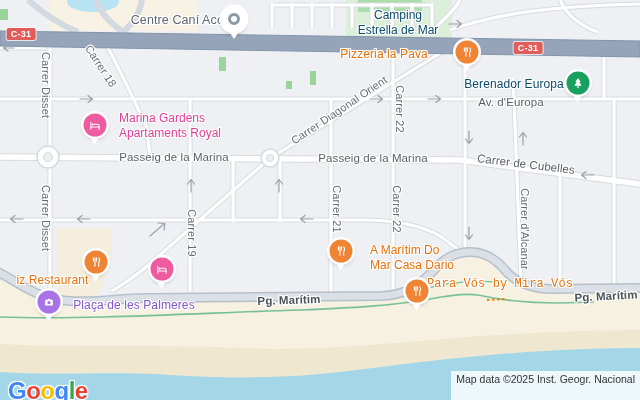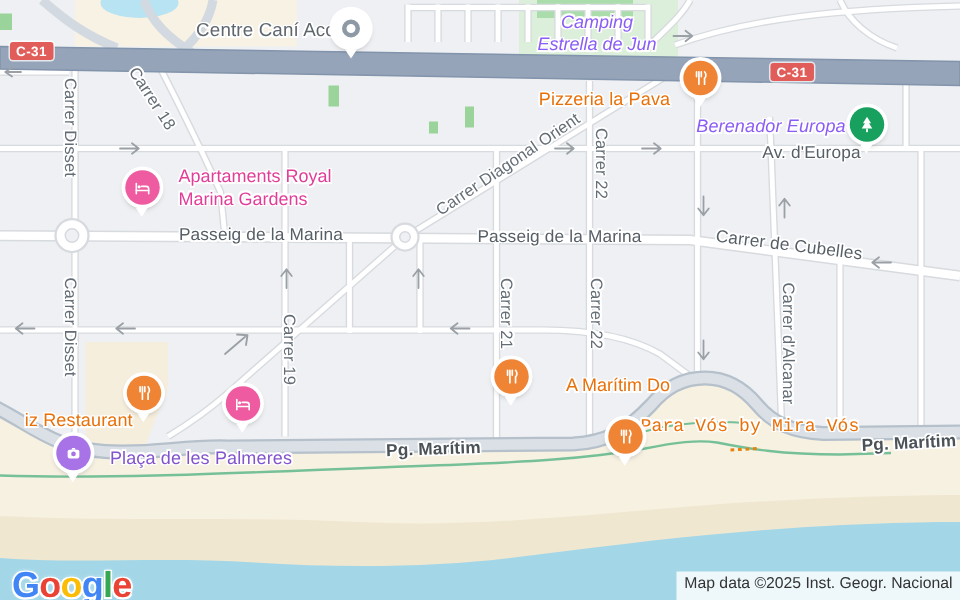--- a/index.html
+++ b/index.html
@@ -9,21 +9,21 @@
   .lbl{position:absolute;transform:translate(-50%,-50%);white-space:nowrap;
        font-size:11px;color:#646d75;letter-spacing:.1px;z-index:3;}
   .halo{text-shadow:1px 0 0 #fff,-1px 0 0 #fff,0 1px 0 #fff,0 -1px 0 #fff,
         1px 1px 0 #fff,-1px -1px 0 #fff,1px -1px 0 #fff,-1px 1px 0 #fff,0 0 2px #fff;}
   .road-main{font-size:11.5px;color:#575f66;}
   .road-bold{font-size:11.5px;font-weight:700;color:#4c5358;}
   .v90{transform:translate(-50%,-50%) rotate(90deg);}
   .poi{font-size:12px;}
   .poi-block{position:absolute;transform:translate(-50%,-50%);line-height:14.5px;
              font-size:12px;white-space:nowrap;z-index:3;}
-  .t-orange{color:#e8710a;} .t-pink{color:#e23d98;} .t-green{color:#8b5cf6;font-style:italic;}
+  .t-orange{color:#e8710a;} .t-pink{color:#e23d98;} .t-green{color:#0c4a6e;}
   .t-purple{color:#8355cc;} .t-gray{color:#5f676e;font-size:12.5px;}
   .shield{position:absolute;transform:translate(-50%,-50%);background:#e15d5a;
           color:#fff;font-size:9px;font-weight:700;padding:1px 4px 1px;border-radius:2px;
           box-shadow:0 0 0 1px rgba(255,255,255,.75);z-index:3;letter-spacing:.3px;}
   .pin{position:absolute;width:23px;height:23px;transform:translate(-50%,-50%);
        border-radius:50%;box-shadow:0 0 0 2.5px #fff,0 2px 4px rgba(0,0,0,.35);
        display:flex;align-items:center;justify-content:center;z-index:5;}
   .pin::after{content:"";position:absolute;top:100%;left:50%;margin-left:-4.5px;margin-top:2px;
        border:4.5px solid transparent;border-top:6px solid #fff;}
   .pin-orange{background:#ef8435;} .pin-pink{background:#ef5ba1;}
@@ -31,21 +31,21 @@
   .pin-generic{background:#fff;width:24px;height:24px;}
   .donut{box-sizing:border-box;width:12px;height:12px;border-radius:50%;
          border:3.5px solid #8d99a4;background:#fff;}
   .picon{width:15px;height:15px;display:block;}
   .logo{position:absolute;left:8px;top:377px;font-size:24px;font-weight:700;
         letter-spacing:-.5px;z-index:6;
         text-shadow:1px 0 0 #fff,-1px 0 0 #fff,0 1px 0 #fff,0 -1px 0 #fff,
         1px 1px 0 #fff,-1px -1px 0 #fff,1px -1px 0 #fff,-1px 1px 0 #fff,0 0 3px #fff;}
   .lg-b{color:#4285F4;} .lg-r{color:#EA4335;} .lg-y{color:#FBBC05;} .lg-g{color:#34A853;}
   .attribution{position:absolute;right:0;bottom:0;background:rgba(255,255,255,.82);
-        color:#333;font-size:10.5px;padding:2px 5px 5px;z-index:6;white-space:nowrap;}
+        color:#333;font-size:10.5px;padding:2px 5px 15px;z-index:6;white-space:nowrap;}
 </style>
 </head>
 <body>
 
 <div class="map">
 
   <svg class="base" width="640" height="400" viewBox="0 0 640 400">
     <rect width="640" height="400" fill="#eef0f3"></rect>
     <path d="M50,0 H198 V31 H50 Z" fill="#f7f2e3"></path>
     <ellipse cx="93" cy="2" rx="26" ry="10" fill="#b7e3f2"></ellipse>
@@ -151,47 +151,48 @@
       <path d="M449,24 L461,24 M457,20.5 L461.5,24 L457,27.5"></path>
       <path d="M14,48 L4,48 M8,45 L3.5,48 L8,51"></path>
     </g>
   </svg>
 
   <div class="shield" style="left:21px;top:34px;">C-31</div>
   <div class="shield" style="left:528px;top:48px;">C-31</div>
 
   <div class="lbl halo road-main" style="left:174px;top:157px;">Passeig de la Marina</div>
   <div class="lbl halo road-main" style="left:373px;top:158px;">Passeig de la Marina</div>
-  <div class="lbl halo road-main" style="left:541px;top:102px;">Av. d'Europa</div>
+  <div class="lbl halo road-main" style="left:511px;top:102px;">Av. d'Europa</div>
   <div class="lbl halo road-main" style="left:526px;top:164px;transform:translate(-50%,-50%) rotate(7deg);">Carrer de Cubelles</div>
   <div class="lbl halo road-bold" style="left:289px;top:300px;transform:translate(-50%,-50%) rotate(-2deg);">Pg. Marítim</div>
   <div class="lbl halo road-bold" style="left:606px;top:296px;transform:translate(-50%,-50%) rotate(-3deg);">Pg. Marítim</div>
   <div class="lbl halo v90" style="left:46px;top:85px;">Carrer Disset</div>
   <div class="lbl halo v90" style="left:46px;top:218px;">Carrer Disset</div>
   <div class="lbl halo" style="left:101px;top:66px;transform:translate(-50%,-50%) rotate(57deg);">Carrer 18</div>
   <div class="lbl halo v90" style="left:192px;top:233px;">Carrer 19</div>
   <div class="lbl halo v90" style="left:337px;top:209px;">Carrer 21</div>
   <div class="lbl halo v90" style="left:400px;top:109px;">Carrer 22</div>
   <div class="lbl halo v90" style="left:397px;top:209px;">Carrer 22</div>
   <div class="lbl halo" style="left:339px;top:110px;transform:translate(-50%,-50%) rotate(-34deg);">Carrer Diagonal Orient</div>
   <div class="lbl halo v90" style="left:525px;top:229px;">Carrer d'Alcanar</div>
 
   <div class="lbl halo t-gray" style="left:177px;top:20px;text-align:right;">Centre Caní Acc</div>
   <div class="poi-block halo t-green" style="left:398px;top:22px;text-align:center;">
     <div>Camping</div>
-    <div>Estrella de Jun</div>
-  </div>
-  <div class="lbl halo poi t-orange" style="left:403px;top:54px;margin-top:12px;">Pizzeria la Pava</div>
+    <div>Estrella de Mar</div>
+  </div>
+  <div class="lbl halo poi t-orange" style="left:384px;top:54px;">Pizzeria la Pava</div>
   <div class="lbl halo poi t-green" style="left:514px;top:84px;">Berenador Europa</div>
   <div class="poi-block halo t-pink" style="left:170px;top:125px;text-align:left;">
+    <div>Marina Gardens</div>
     <div>Apartaments Royal</div>
-    <div>Marina Gardens</div>
   </div>
   <div class="poi-block halo t-orange" style="left:412px;top:257px;text-align:left;">
     <div>A Marítim Do</div>
+    <div>Mar Casa Dario</div>
   </div>
   <div class="lbl halo poi t-orange" style="left:42px;top:280px;padding-left:21px;">iz Restaurant</div>
   <div class="lbl halo poi t-orange" style="left:500px;top:284px;font-family:Liberation Mono, monospace;">Para Vós by Mira Vós</div>
   <div class="lbl halo poi t-purple" style="left:134px;top:305px;">Plaça de les Palmeres</div>
 
   <div class="pin pin-generic" style="left:234px;top:19px;">
     <div class="donut"></div>
   </div>
   <div class="pin pin-orange" style="left:467px;top:52px;">
     <svg class="picon" viewBox="0 0 20 20">

